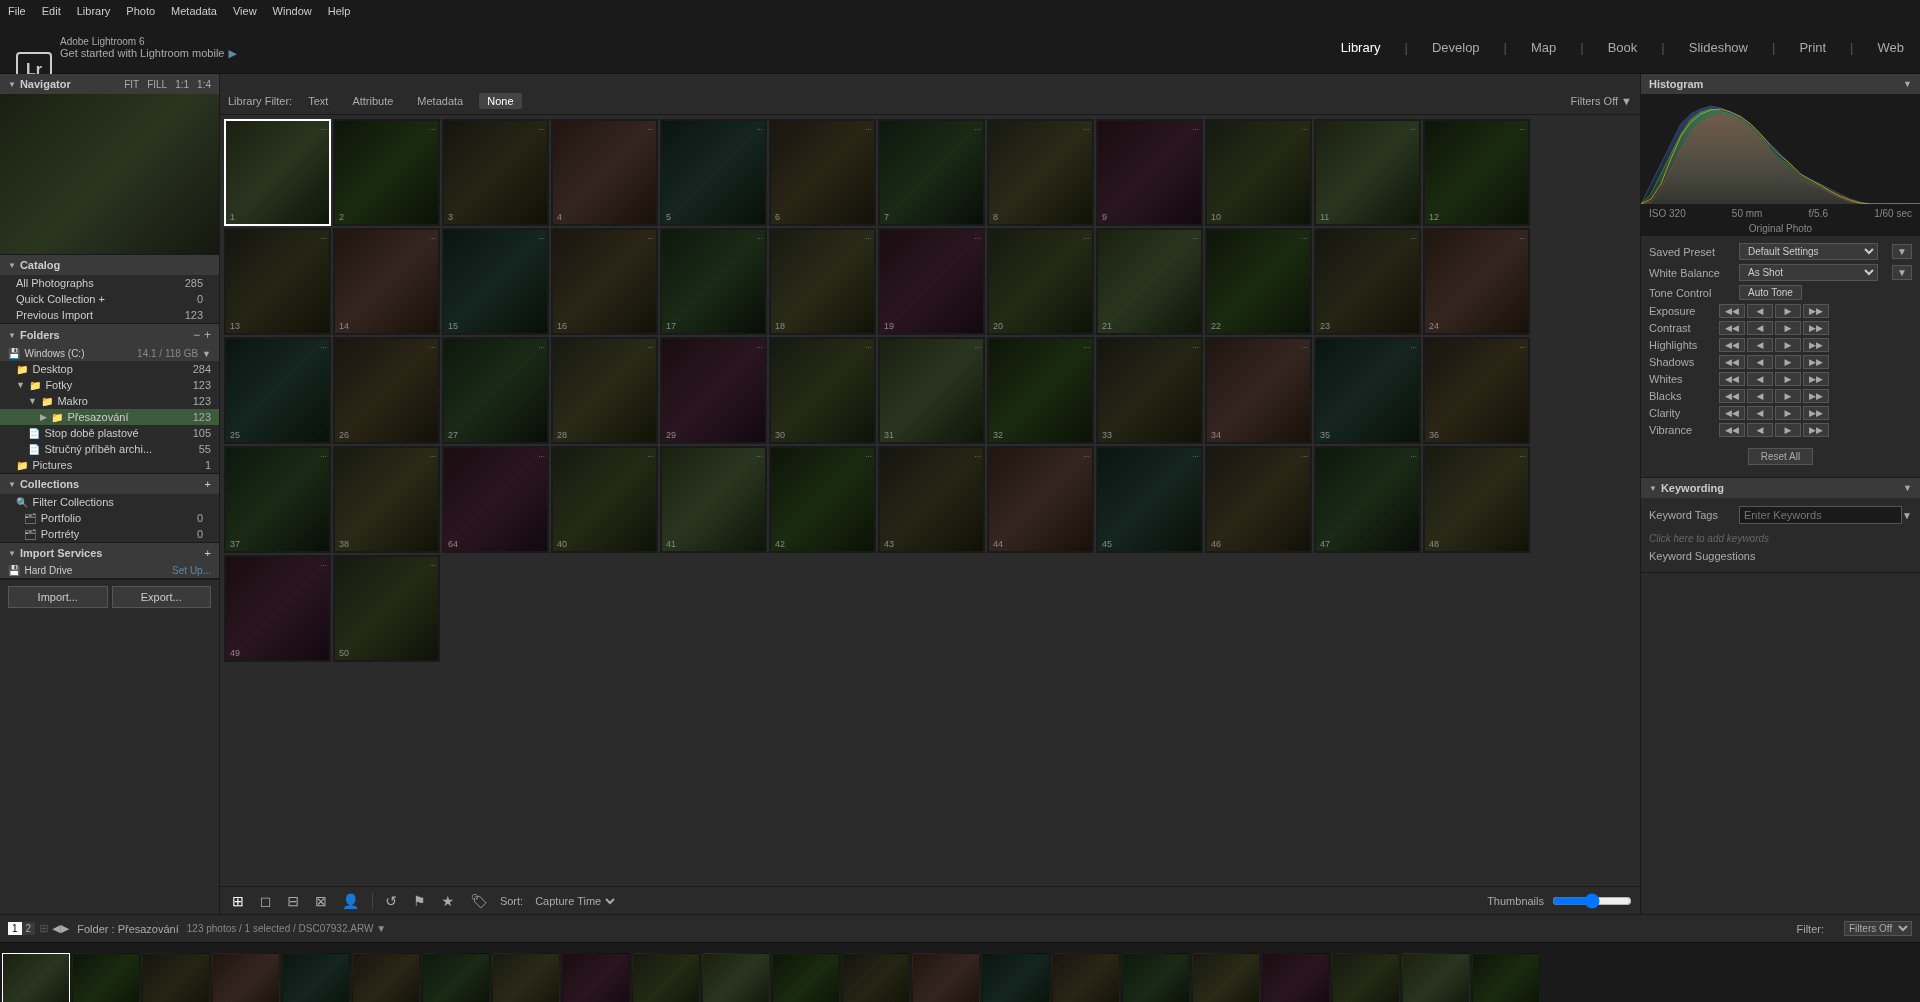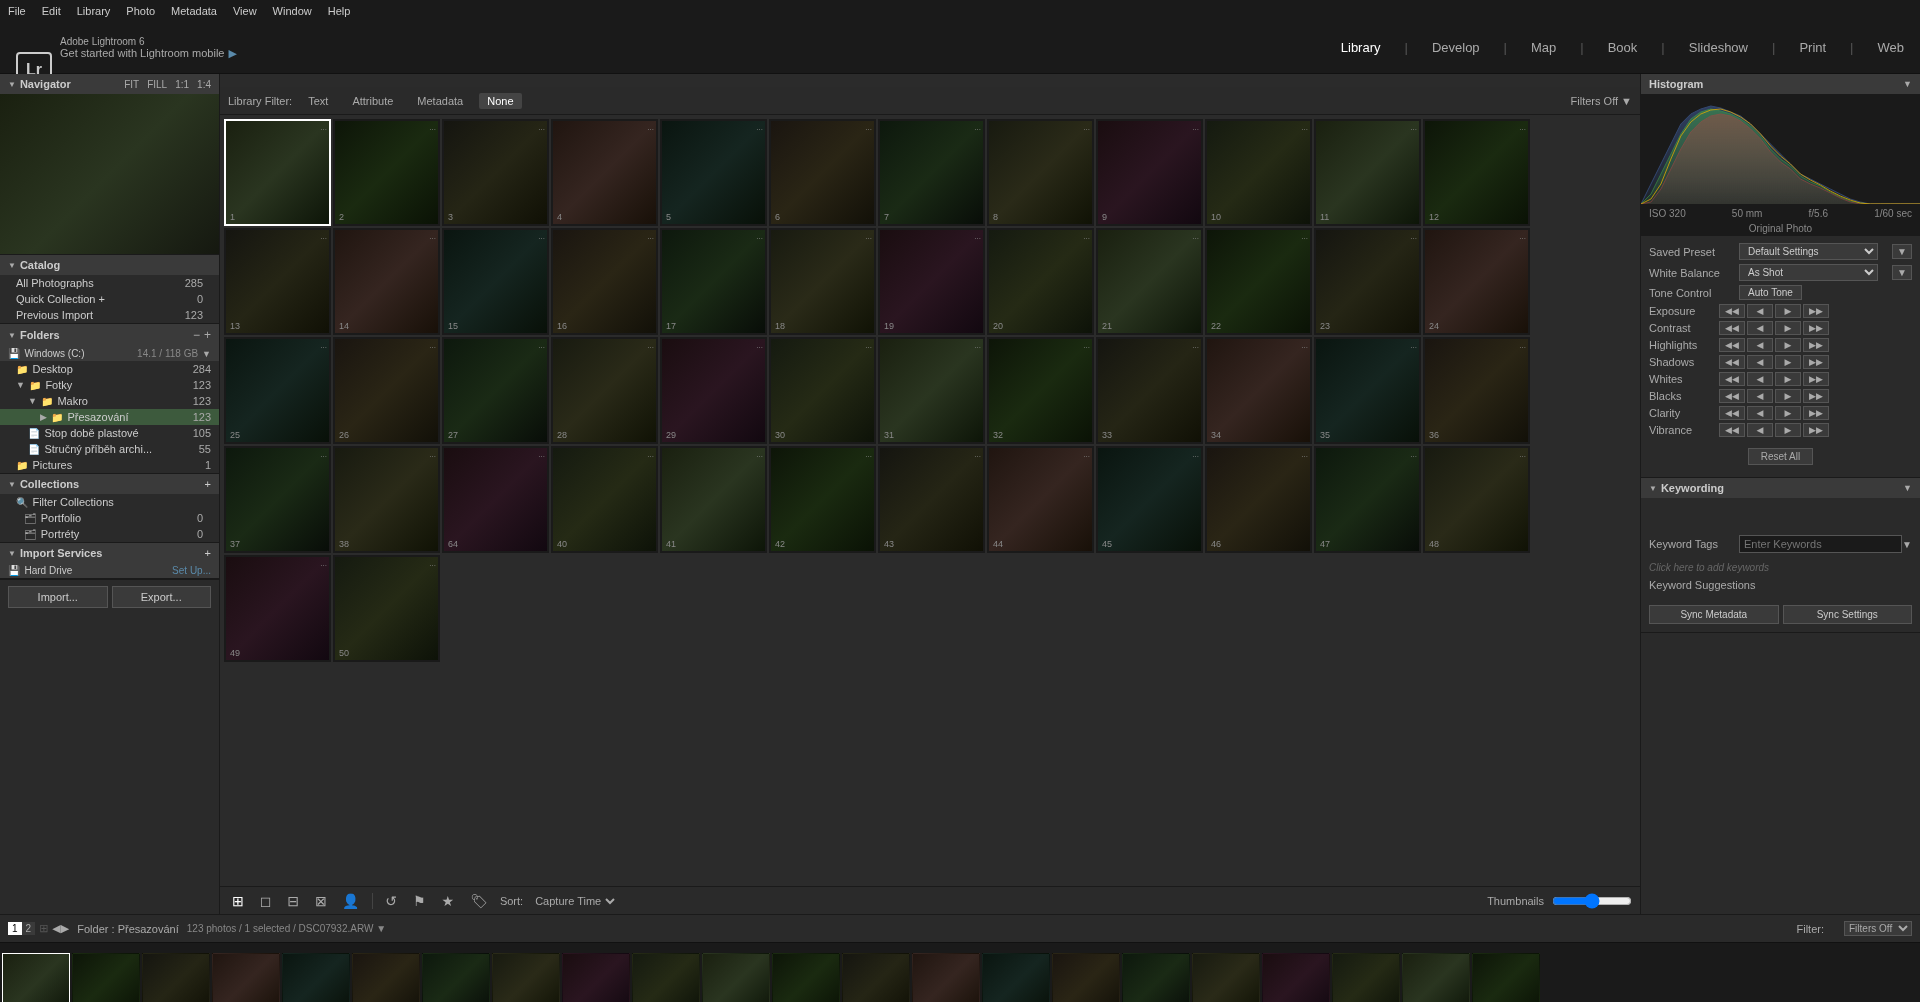--- a/index.html
+++ b/index.html
@@ -104,21 +104,21 @@
     .qd-tone-btn { background: #3a3a3a; border: 1px solid #555; color: #ccc; font-size: 10px; cursor: pointer; padding: 1px 8px; }
     .qd-adj-row { display: flex; align-items: center; margin-bottom: 3px; }
     .qd-adj-label { color: #aaa; font-size: 11px; width: 70px; flex-shrink: 0; }
     .qd-adj-btns { display: flex; gap: 2px; }
     .qd-adj-btn { background: #3a3a3a; border: 1px solid #555; color: #aaa; font-size: 9px; cursor: pointer; padding: 1px 3px; width: 26px; text-align: center; }
     .qd-reset-btn { background: #3a3a3a; border: 1px solid #555; color: #aaa; font-size: 10px; cursor: pointer; padding: 2px 12px; margin-top: 4px; }
 
     
     #kw-section { border-bottom: 1px solid #1a1a1a; }
     #kw-content { padding: 8px; }
-    .kw-row { display: flex; align-items: center; margin-bottom: 4px; margin-top: 29px; }
+    .kw-row { display: flex; align-items: center; margin-bottom: 4px; }
     .kw-label { color: #aaa; font-size: 11px; width: 90px; }
     .kw-input { background: #1a1a1a; border: 1px solid #555; color: #ccc; font-size: 11px; padding: 2px 4px; flex: 1; }
     .kw-arrow { color: #aaa; font-size: 10px; cursor: pointer; }
     .kw-click-text { color: #666; font-size: 10px; padding: 2px 0; font-style: italic; }
     .kw-suggestions-label { color: #aaa; font-size: 11px; padding: 2px 0; }
     .kw-sync-row { display: flex; gap: 4px; padding: 4px 8px 8px; }
     .kw-sync-btn { background: #3a3a3a; border: 1px solid #555; color: #ccc; font-size: 10px; cursor: pointer; padding: 3px 8px; flex: 1; }
 
     
     #filmstrip { height: 80px; background: #1a1a1a; border-top: 1px solid #111; display: flex; align-items: center; }
@@ -796,24 +796,20 @@
           <span class="kw-label">Keyword Tags</span>
           <input class="kw-input" placeholder="Enter Keywords" style="">
           <span class="kw-arrow">▼</span>
         </div>
         <div style="padding:4px 0;">
           <span class="kw-click-text">Click here to add keywords</span>
         </div>
         <div style="padding:2px 0;">
           <span class="kw-suggestions-label">Keyword Suggestions</span>
         </div>
-      </div>
-      <div class="kw-sync-row">
-        <button class="kw-sync-btn">Sync Metadata</button>
-        <button class="kw-sync-btn">Sync Settings</button>
       </div>
     </div>
   </div>
 
 </div>
 
 <div id="status-bar">
   <span style="background:#fff;color:#000;font-size:10px;padding:1px 4px;cursor:pointer;">1</span>
   <span style="background:#3a3a3a;color:#aaa;font-size:10px;padding:1px 4px;cursor:pointer;">2</span>
   <span style="color:#555;margin:0 4px;">⊞</span>

